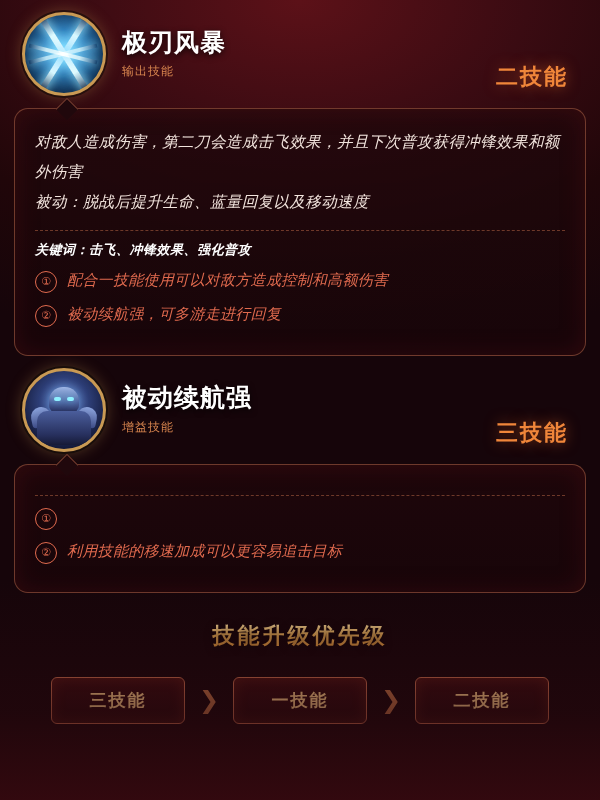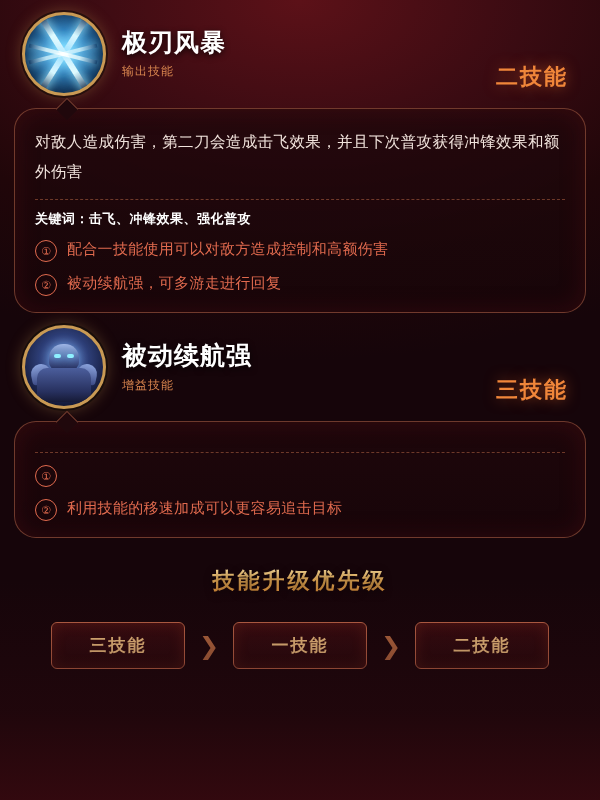--- a/index.html
+++ b/index.html
@@ -160,24 +160,25 @@
     font-size: 22px;
     font-weight: bold;
     color: #f0863a;
     letter-spacing: 2px;
     text-shadow: 0 0 14px rgba(240,110,40,0.55);
   }
 
   .card {
     position: relative;
     border: 1px solid rgba(214,122,86,0.45);
-    border-radius: 22px;
+    border-radius: 14px;
     background: linear-gradient(180deg, rgba(32,8,12,0.80) 0%, rgba(24,6,10,0.82) 100%);
-    padding: 18px 20px 16px 20px;
+    padding: 18px 20px 28px 20px;
     box-shadow: inset 0 0 24px rgba(120,20,25,0.25);
+    font-style: italic;
   }
   .card .notch {
     position: absolute;
     top: -8px;
     left: 44px;
     width: 15px;
     height: 15px;
     background: linear-gradient(135deg, rgba(32,8,12,1) 50%, rgba(32,8,12,1) 50%);
     border-left: 1px solid rgba(214,122,86,0.45);
     border-top: 1px solid rgba(214,122,86,0.45);
@@ -289,20 +290,21 @@
       <div class="head-text">
         <div class="skill-name">极刃风暴</div>
         <div class="skill-type">输出技能</div>
       </div>
       <div class="skill-index">二技能</div>
     </div>
 
     <div class="card">
       <div class="notch"></div>
       <div class="desc-line">对敌人造成伤害，第二刀会造成击飞效果，并且下次普攻获得冲锋效果和额外伤害</div>
+      <div class="desc-line">被动：脱战后提升生命、蓝量回复以及移动速度</div>
       <hr class="divider">
       <div class="keywords">关键词：击飞、冲锋效果、强化普攻</div>
       <ul class="tips">
         <li class="tip">
           <span class="num">①</span>
           <span>配合一技能使用可以对敌方造成控制和高额伤害</span>
         </li>
         <li class="tip">
           <span class="num">②</span>
           <span>被动续航强，可多游走进行回复</span>

